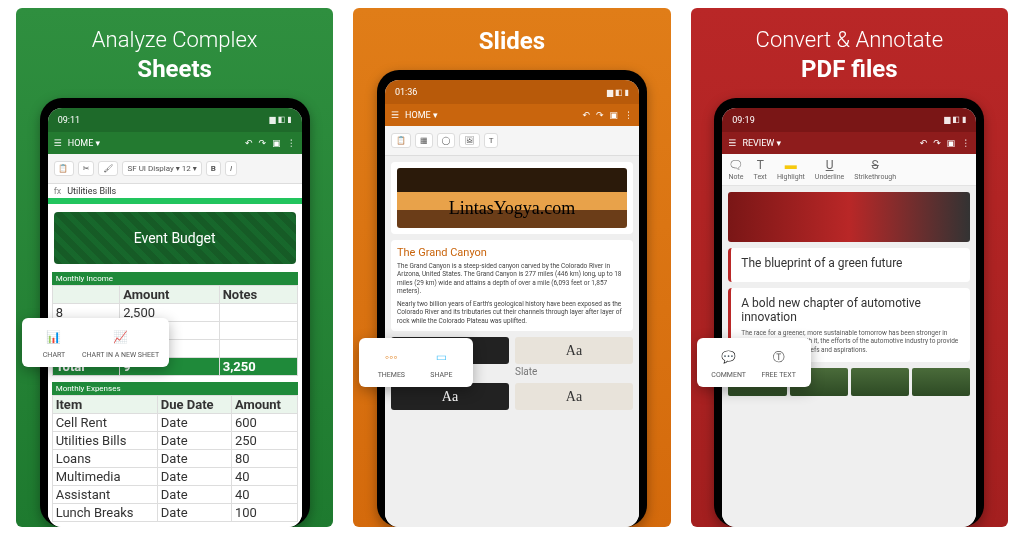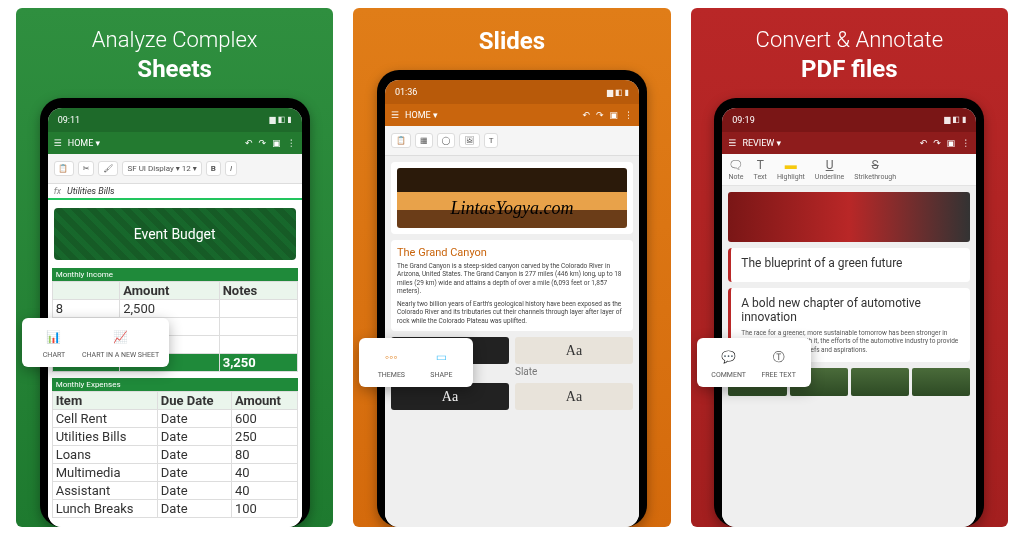--- a/index.html
+++ b/index.html
@@ -98,21 +98,21 @@
     color:#555;
     min-height:30px;
     flex-wrap:wrap;
   }
   .tbtn{
     background:#fff;border:1px solid #ddd;border-radius:3px;
     padding:2px 4px; font-size:8px; display:flex;align-items:center;gap:2px;
   }
 
   
-  .celladdr{ background:#fff;border-bottom:2px solid #22c55e;padding:2px 6px;font-size:9px;color:#333;font-style:italic;}
+  .celladdr{ background:#fff;border-bottom:6px solid #22c55e;padding:2px 6px;font-size:9px;color:#333;}
   .sheetbody{flex:1; background:#fff; padding:4px; font-size:8px; color:#333; position:relative;}
   .sheethdr{
     background:#1f8a3a;color:#fff;text-align:center;padding:18px 4px;font-size:14px;border-radius:4px;margin:4px 2px 8px;
     background-image: linear-gradient(rgba(0,0,0,.25),rgba(0,0,0,.25)),
       repeating-linear-gradient(45deg,#1d7a33 0 6px,#1f8a3a 6px 12px);
   }
   .tblsection{ background:#1f8a3a;color:#fff;font-size:8px;padding:2px 4px; }
   table.mini{width:100%;border-collapse:collapse;font-size:13px;}
   table.mini th,table.mini td{border:1px solid #ddd;padding:1px 3px;text-align:left;}
   table.mini th{background:#eaf5ec;}
@@ -146,21 +146,21 @@
   }
   .popup .pitem{display:flex;flex-direction:column;align-items:center;font-size:7px;color:#555;gap:3px;min-width:44px;}
   .pitem .picon{width:22px;height:22px;border-radius:3px;display:flex;align-items:center;justify-content:center;font-size:12px;}
 
   .green-panel .popup{left:6px;top:310px;}
   .orange-panel .popup{left:6px;top:330px;}
   .red-panel .popup{left:6px;top:330px;}
 
   .watermark{
     position:absolute;top:190px;left:50%;transform:translateX(-50%);
-    font-family:Georgia,serif;font-style:italic;font-size:18px;color:#000;
+    font-family:Georgia,serif;font-size:18px;color:#000;
     z-index:10; pointer-events:none; white-space:nowrap;
   }
 
   .ribbon-sub{
     background:#fafafa;border-bottom:1px solid #e3e3e3;
     display:flex;gap:10px;padding:4px 6px;font-size:7px;color:#666;
     align-items:center;min-height:28px;
   }
   .ribbon-sub .ritem{display:flex;flex-direction:column;align-items:center;gap:1px;}
   .ribbon-sub .ricon{font-size:12px;}

